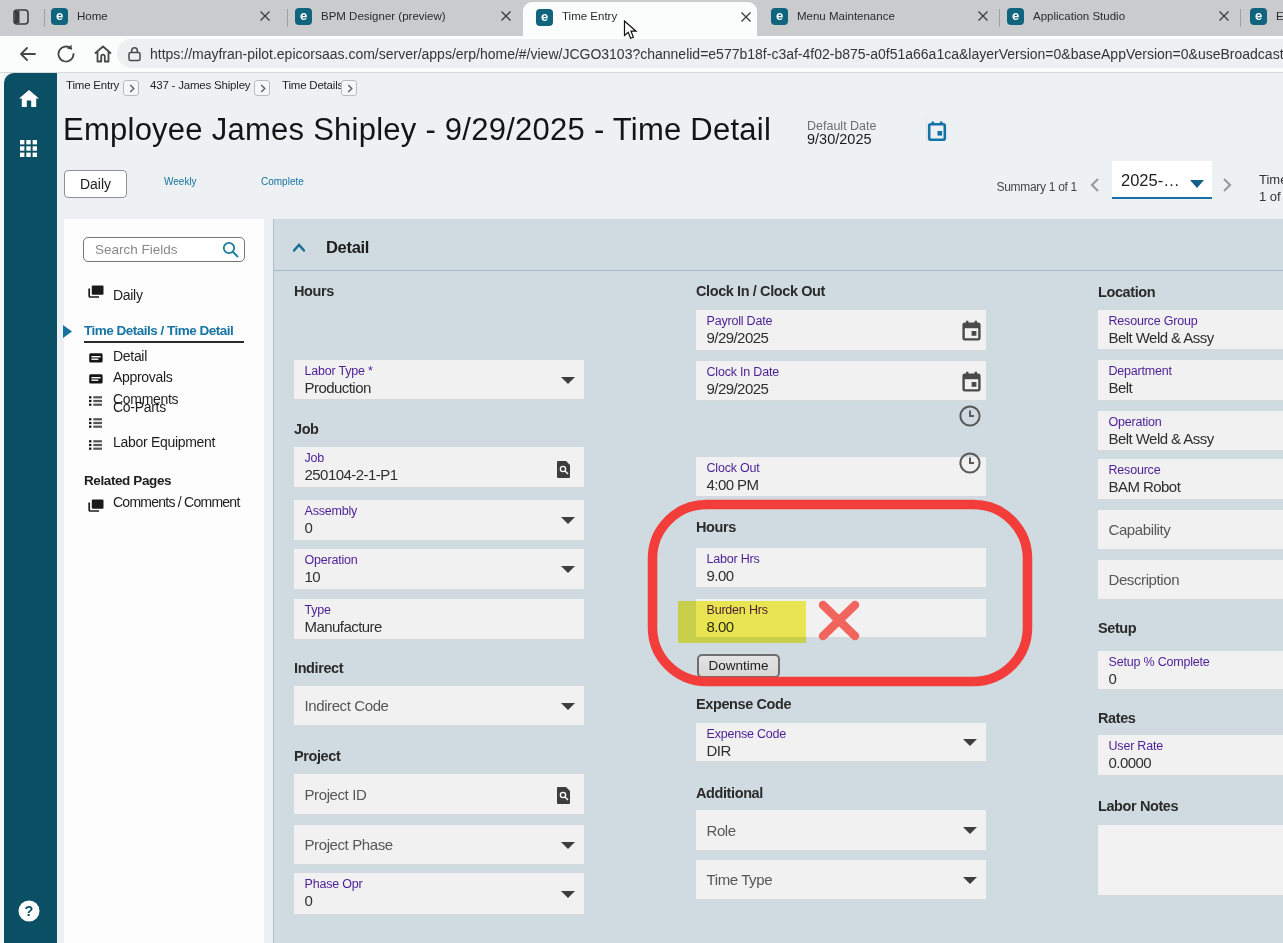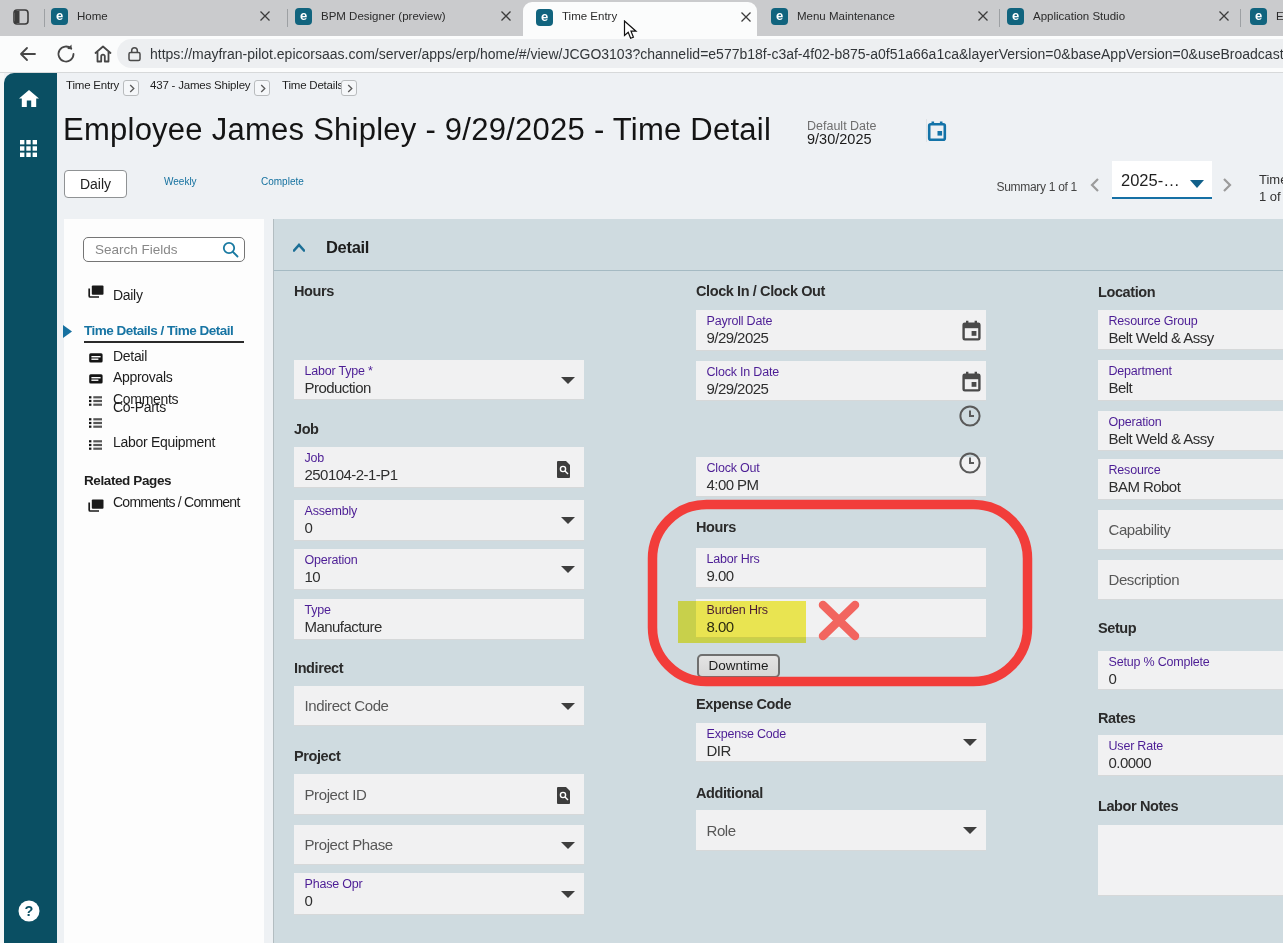--- a/index.html
+++ b/index.html
@@ -368,20 +368,24 @@
       <div class="fld" style="left:422px;top:504px;height:39px">
           <div class="lb">Expense Code</div>
           <div class="vl">DIR</div>
           <div class="car"></div>
         </div>
       <div class="sh" style="left:422px;top:566px">Additional</div>
       <div class="fld" style="left:422px;top:591px;height:41px">
           <div class="ph">Role</div>
           <div class="car"></div>
         </div>
+      <div class="fld" style="left:422px;top:641px;height:40px">
+          <div class="ph">Time Type</div>
+          <div class="car"></div>
+        </div>
       <svg class="abs" style="left:370px;top:277px;pointer-events:none" width="392" height="195" viewBox="0 0 392 195">
           <rect x="8.5" y="8.5" width="375" height="177" rx="54" fill="none" stroke="#f23d3a" stroke-width="9.5"></rect>
         </svg>
 
       <div class="sh" style="left:824px;top:65px">Location</div>
       <div class="fld" style="left:824px;top:91px;height:40px">
           <div class="lb">Resource Group</div>
           <div class="vl">Belt Weld &amp; Assy</div>
         </div>
       <div class="fld" style="left:824px;top:141px;height:41px">

